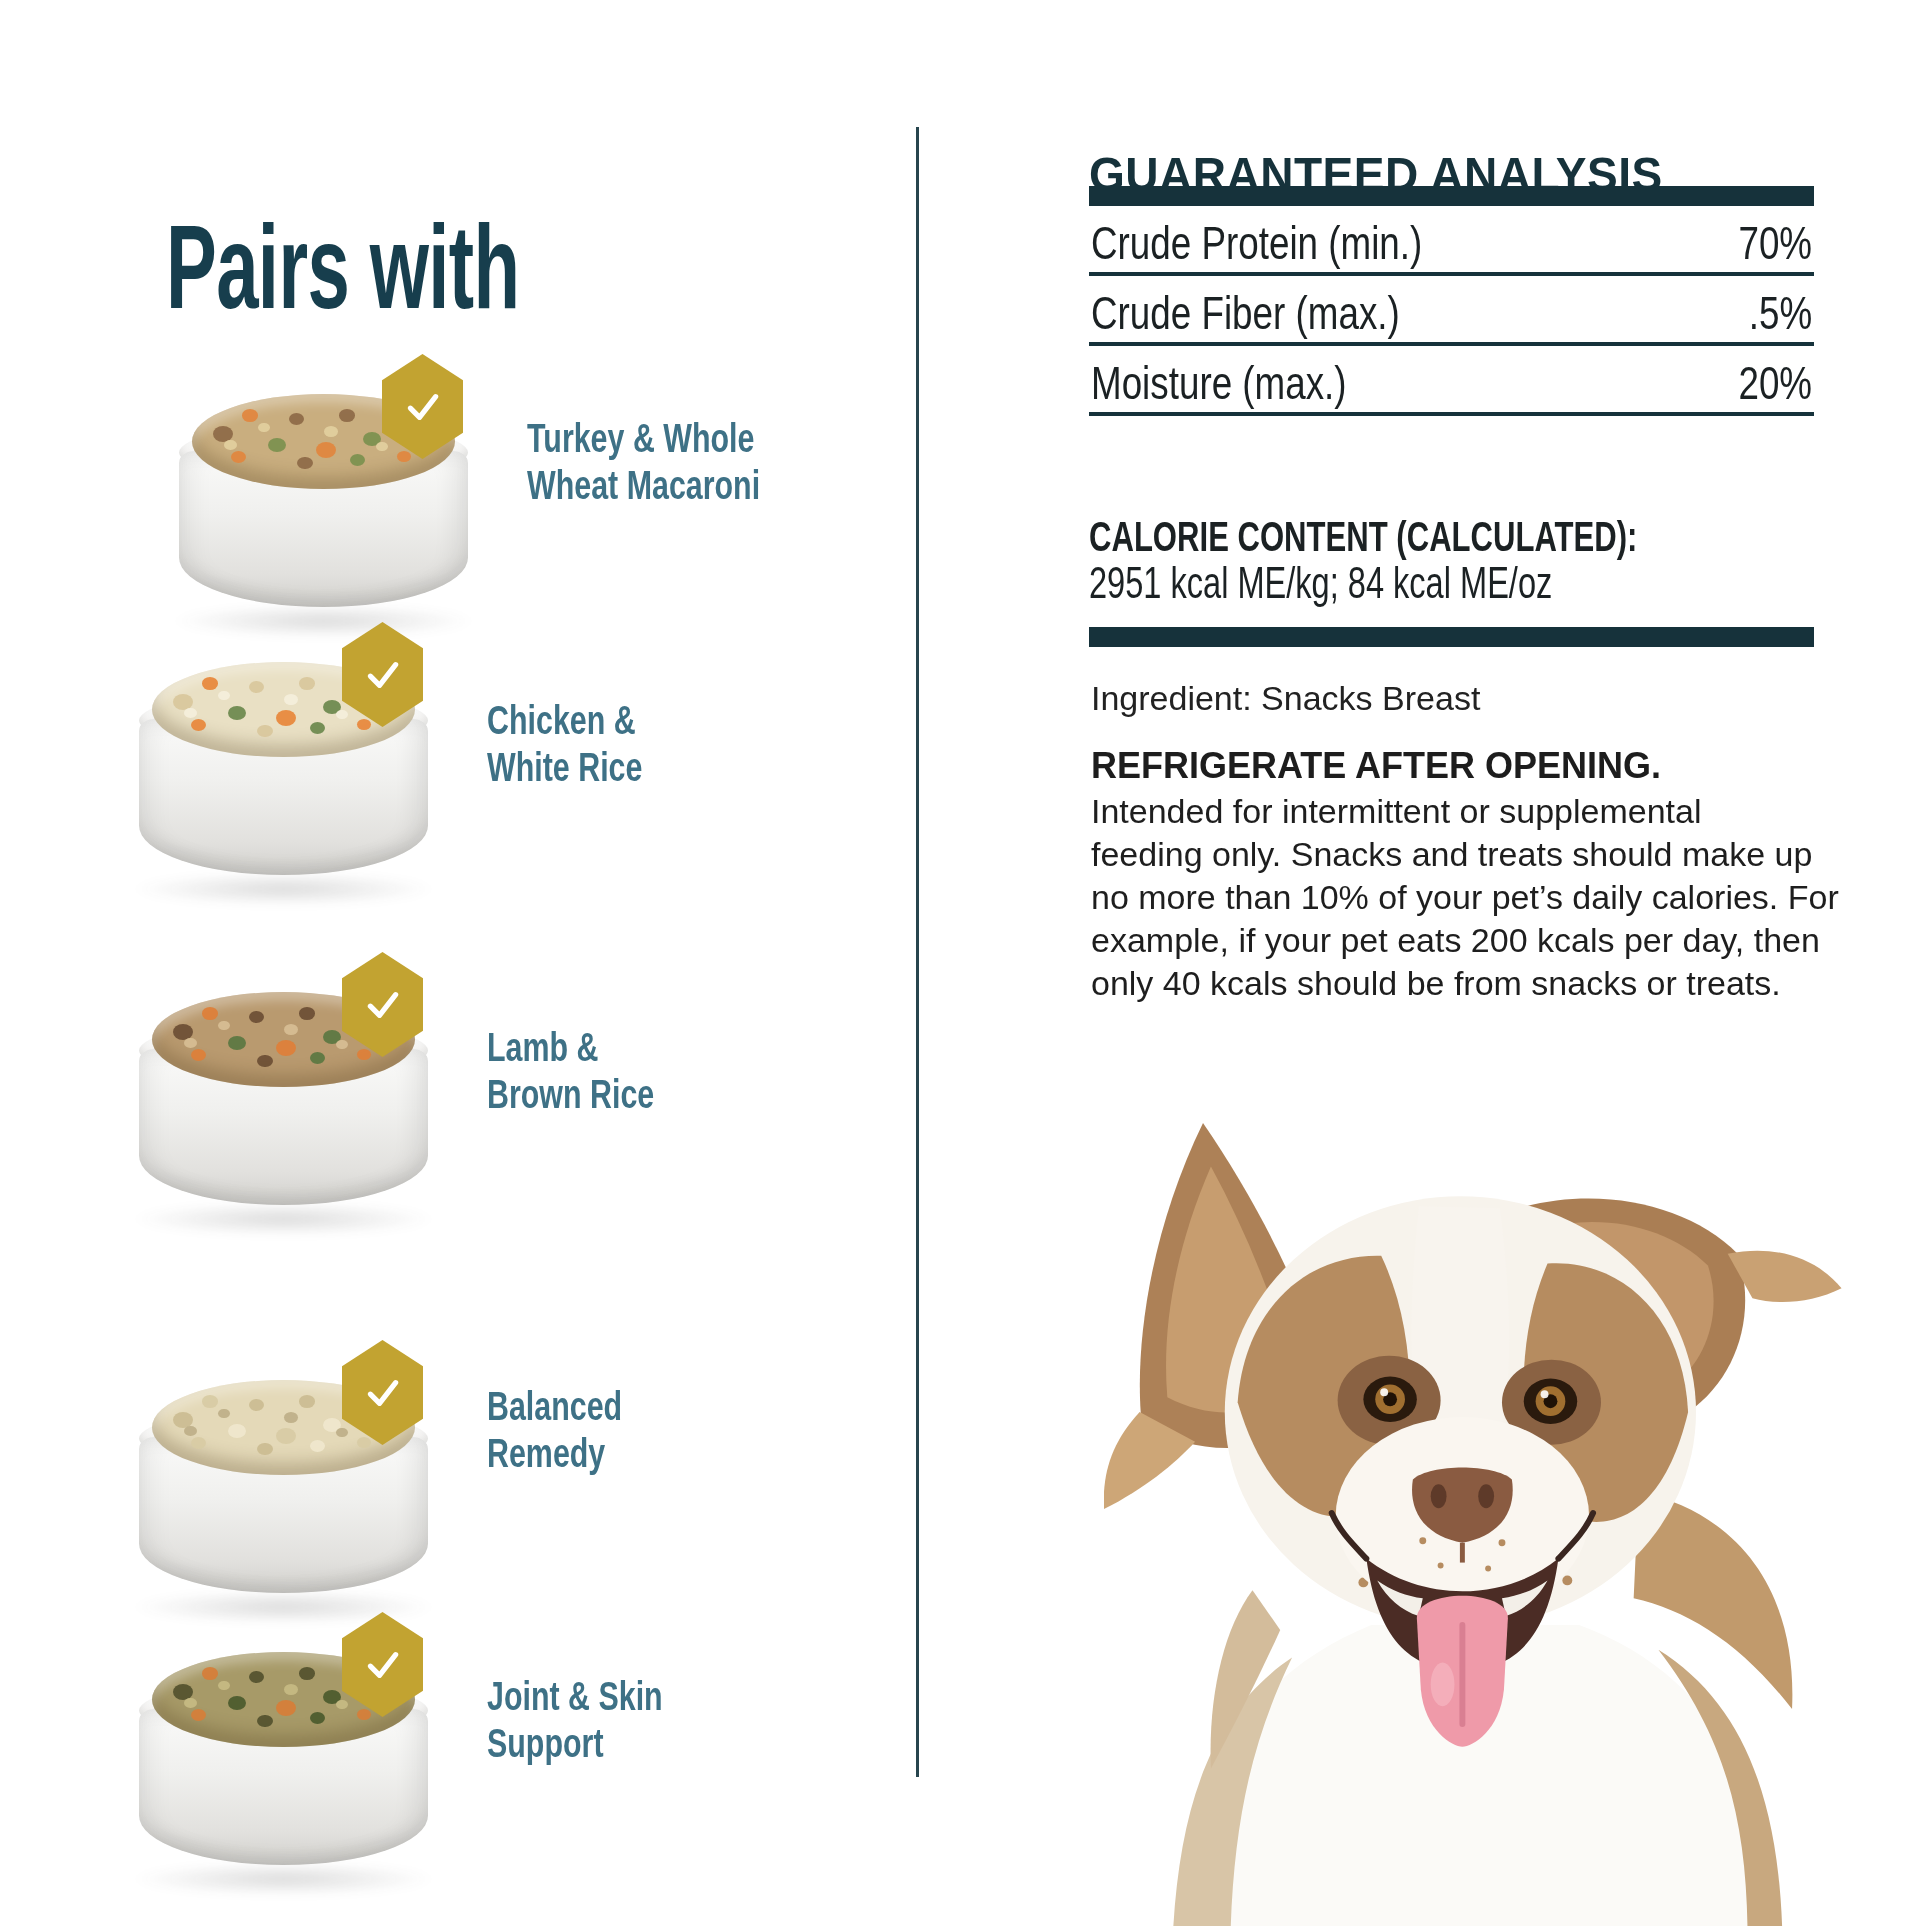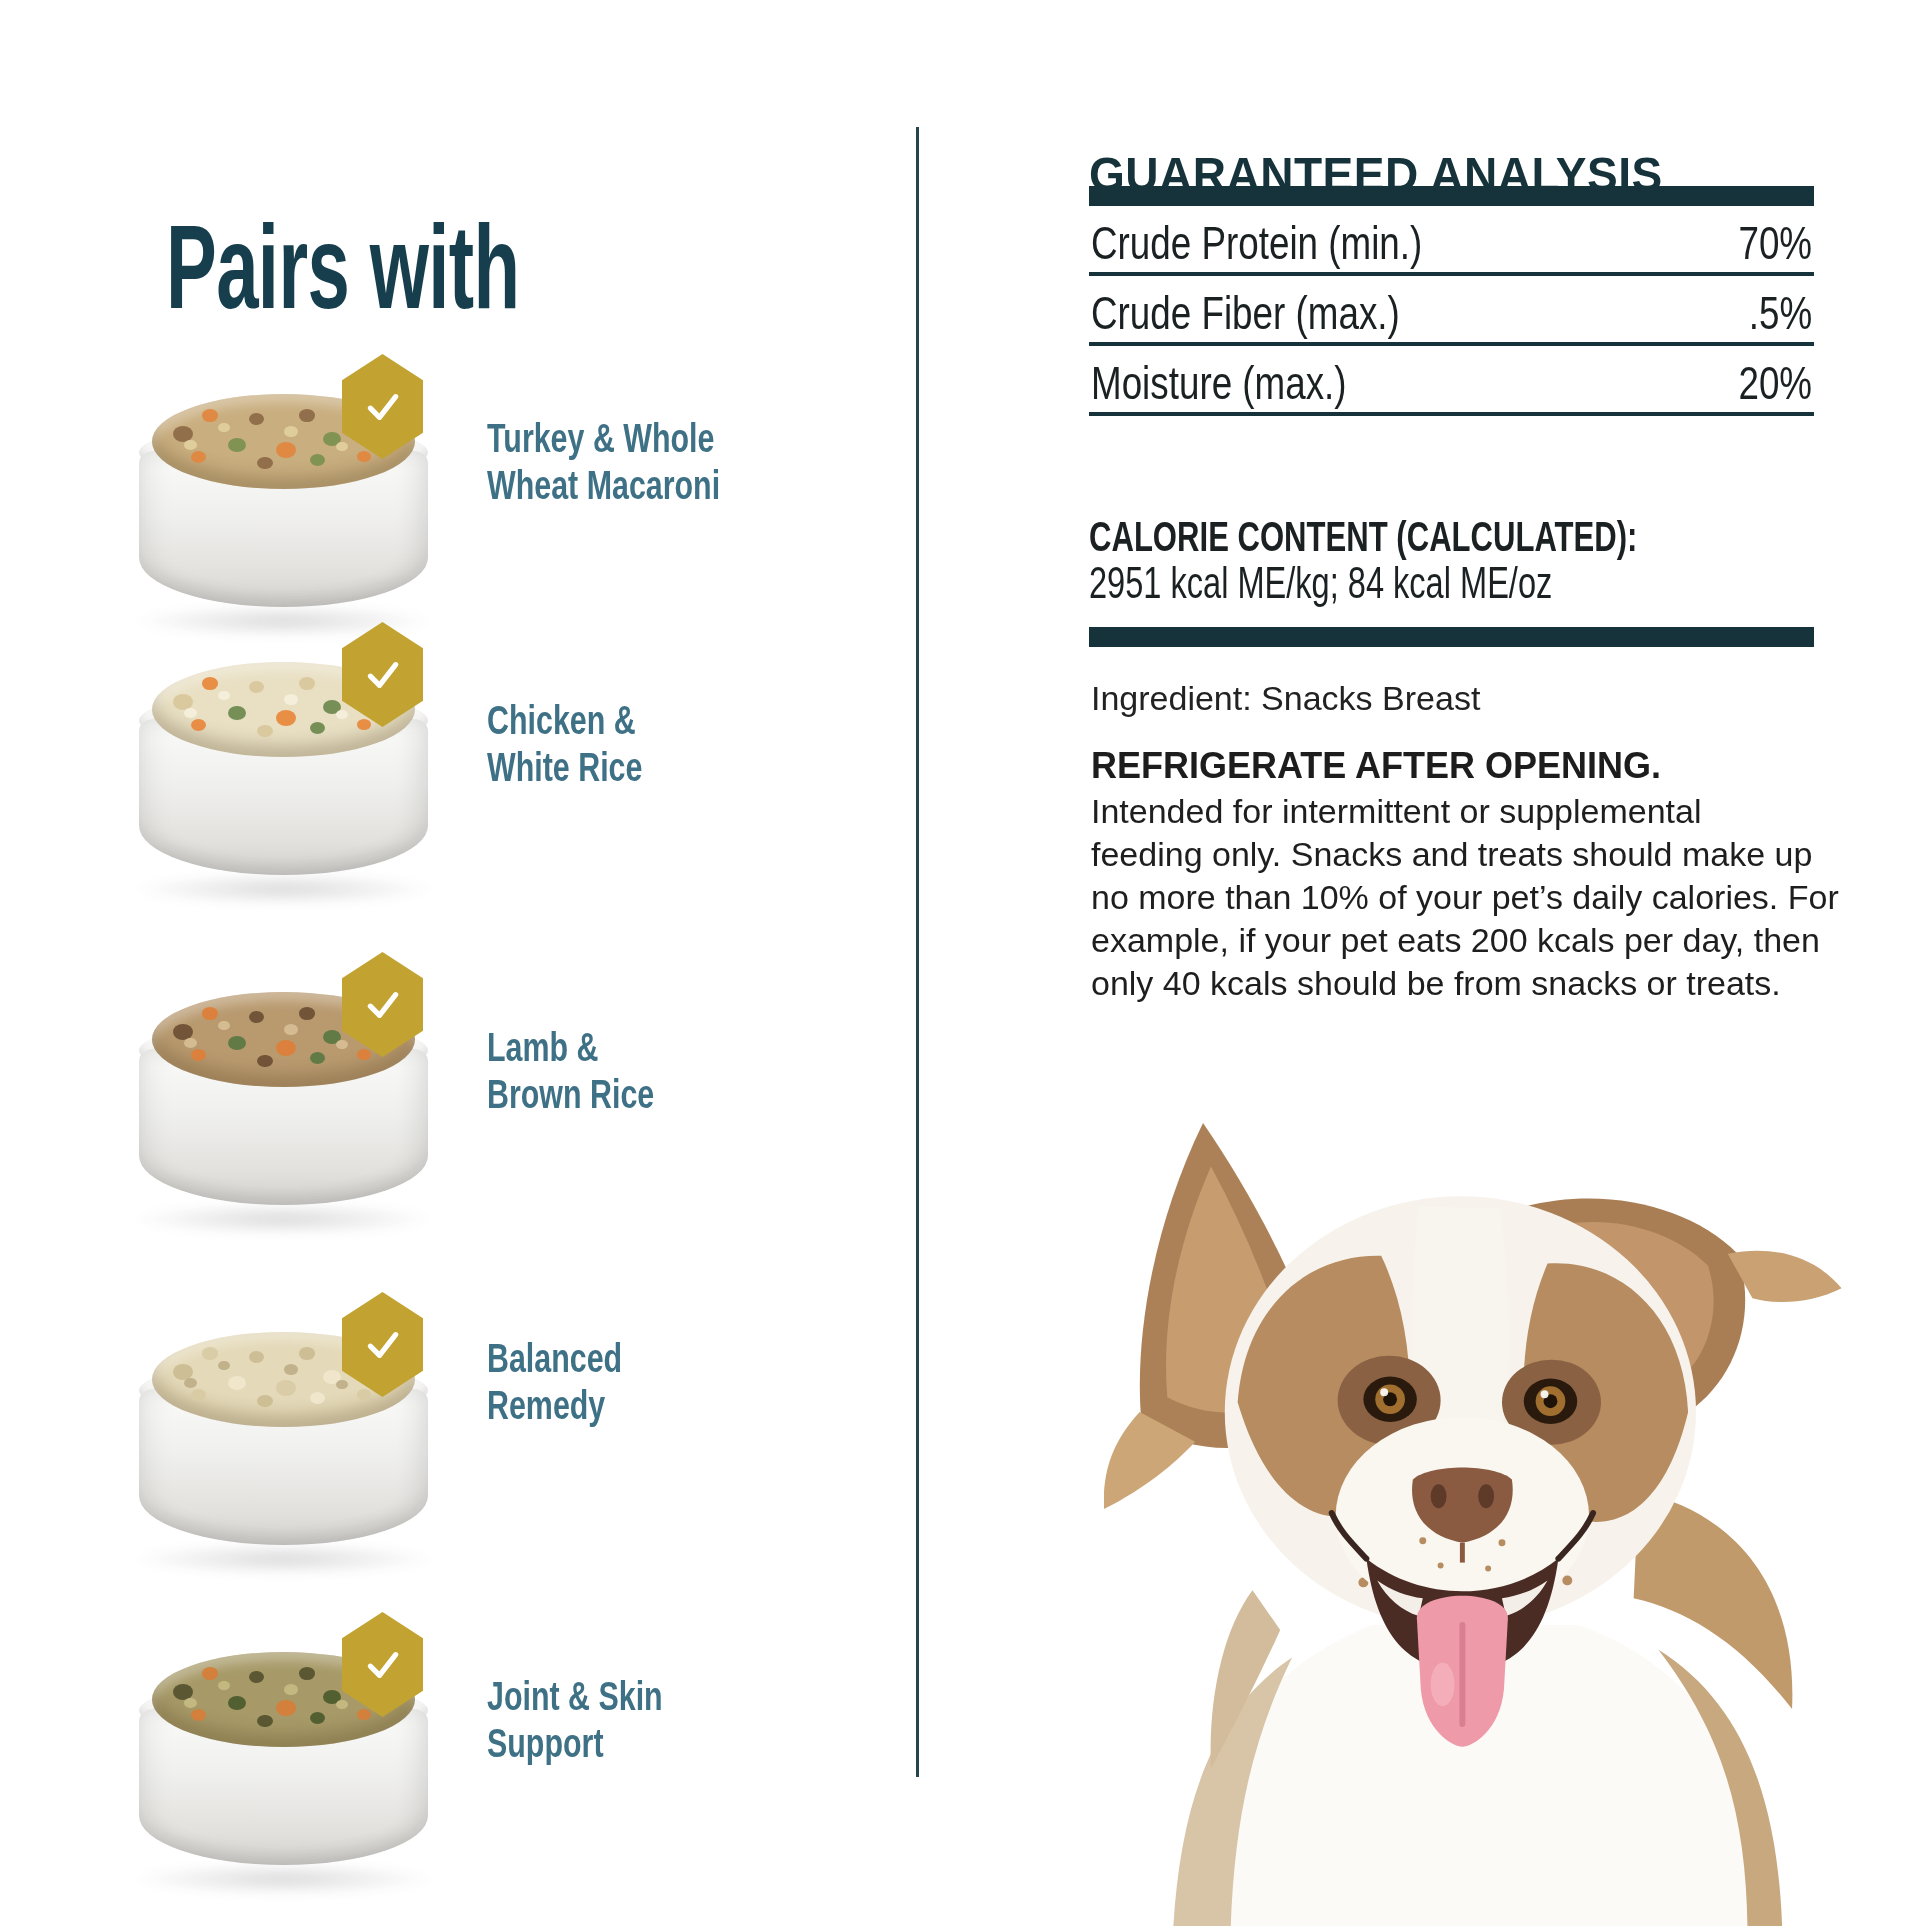--- a/index.html
+++ b/index.html
@@ -10,24 +10,24 @@
     color:var(--text,#212121);
   }
   
   .pairs-title{
     position:absolute; left:166px; top:127px;
     font-size:119px; font-weight:700; line-height:1;
     color:var(--navy,#173e4d); letter-spacing:-1px;
     transform:scaleX(.64); transform-origin:left top; white-space:nowrap;
   }
   .pair-item{ position:absolute; left:0; width:911px; height:297px; }
-  .pair-item:nth-of-type(1){ top:354px; }
+  .pair-item:nth-of-type(1){ top:354px;margin-left:40px; }
   .pair-item:nth-of-type(2){ top:622px; }
   .pair-item:nth-of-type(3){ top:952px; }
-  .pair-item:nth-of-type(4){ top:1292px; }
+  .pair-item:nth-of-type(4){ top:1340px; }
   .pair-item:nth-of-type(5){ top:1612px; }
   .pair-item:nth-of-type(1) .pair-label{ top:61px; }
   .pair-item:nth-of-type(2) .pair-label{ top:75px; }
   .pair-item:nth-of-type(3) .pair-label{ top:72px; }
   .pair-item:nth-of-type(4) .pair-label{ top:43px; }
   .pair-item:nth-of-type(5) .pair-label{ top:61px; }
 
   .bowl{ position:absolute; left:139px; top:40px; width:289px; height:238px; }
   .bowl .ground-shadow{
     position:absolute; left:-8px; bottom:-6px; width:305px; height:34px;

